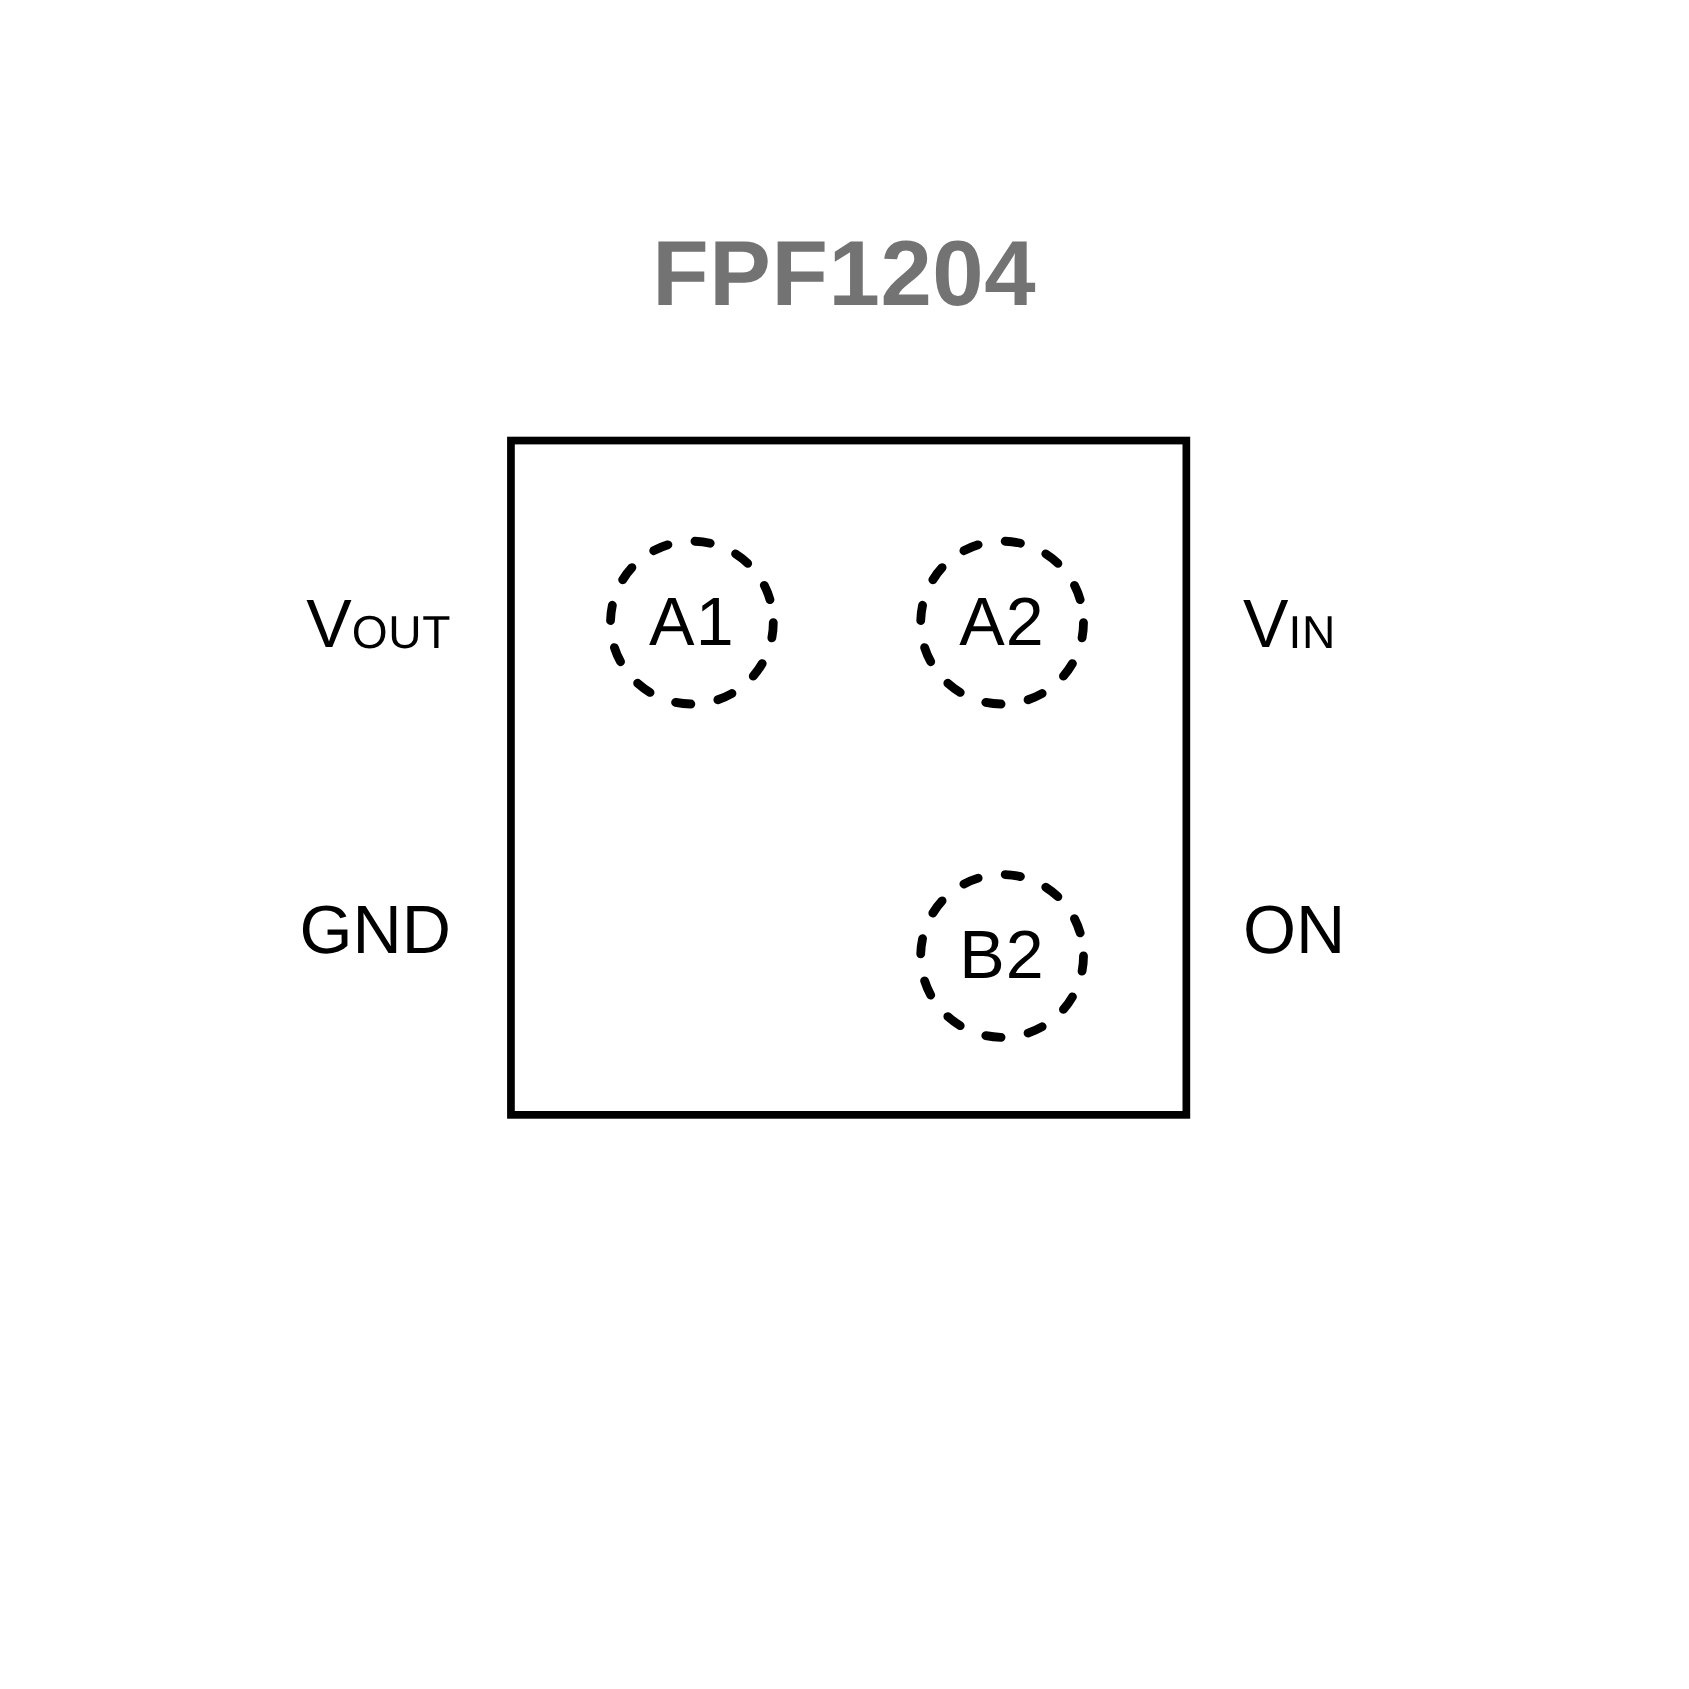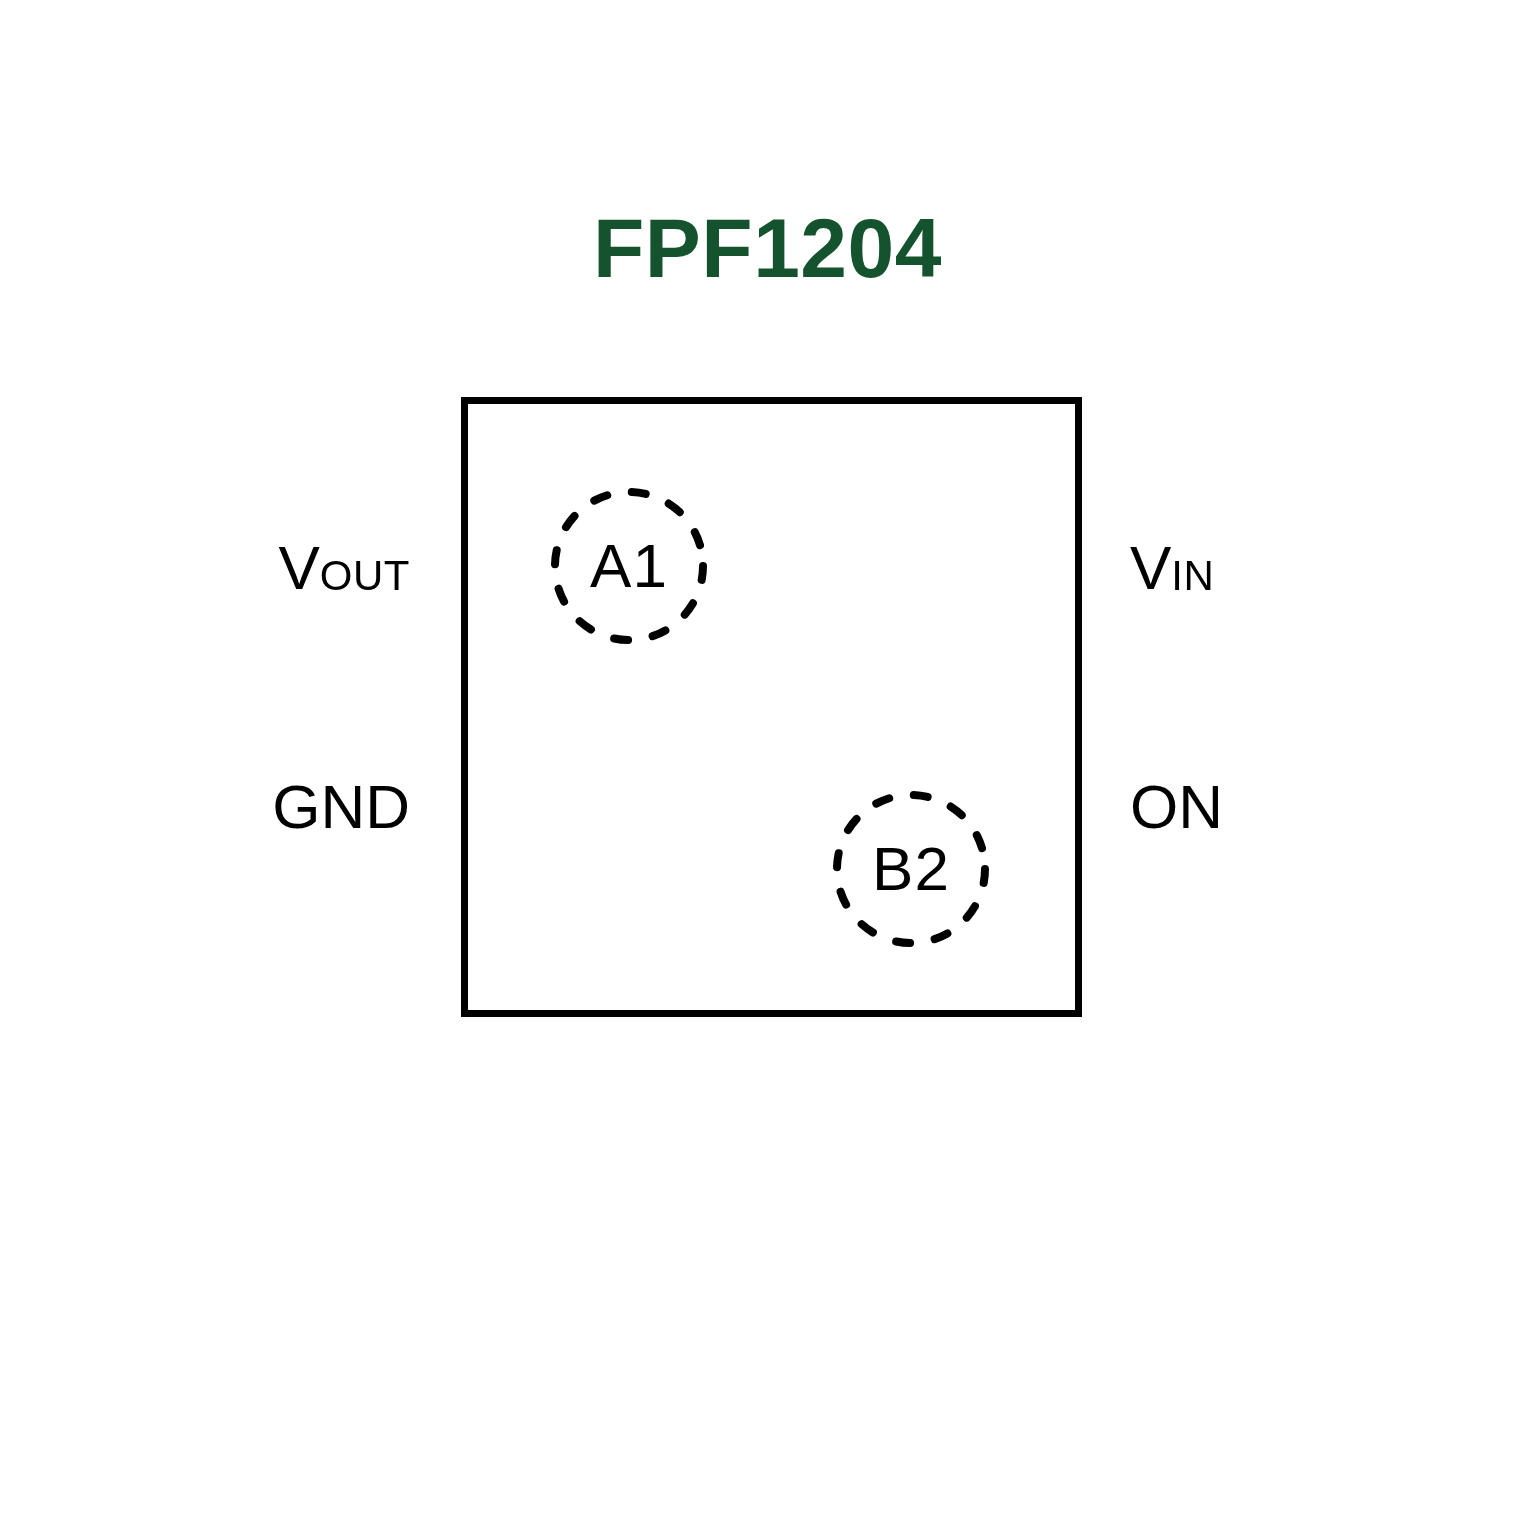--- a/index.html
+++ b/index.html
@@ -30,21 +30,21 @@
   .title {
     position: absolute;
     left: 0;
     top: 206px;
     width: 1535px;
     text-align: center;
     font-size: 84px;
     font-weight: 700;
     letter-spacing: 0.5px;
     line-height: 1;
-    color: #14532d;
+    color: #737373;
     white-space: nowrap;
   }
 
   
   .package-body {
     position: absolute;
     left: 461px;
     top: 397px;
     width: 621px;
     height: 620px;
@@ -105,21 +105,21 @@
   }
   .pin-left {
     right: 1125px;           
     justify-content: flex-end;
   }
   .pin-right {
     left: 1130px;
     justify-content: flex-start;
   }
   .pin-row-top    { top: 537px; }
-  .pin-row-bottom { top: 776px; text-align: right; }
+  .pin-row-bottom { top: 815px; text-align: right; }
 
   .pin-label .sub {
     font-size: 42px;
     line-height: 1;
     position: relative;
     top: 1px;
     letter-spacing: 0.5px;
     text-align: right;
   }
 </style>
@@ -132,20 +132,26 @@
 
   <div class="package-body"></div>
 
   <div class="ball ball-a1">
     <svg viewBox="0 0 156 156">
       <circle cx="78" cy="78" r="74" fill="none" stroke="#000000" stroke-width="8" stroke-linecap="round" stroke-dasharray="14 25"></circle>
     </svg>
     <div class="ball-label">A1</div>
   </div>
 
+  <div class="ball ball-a2">
+    <svg viewBox="0 0 156 156">
+      <circle cx="78" cy="78" r="74" fill="none" stroke="#000000" stroke-width="8" stroke-linecap="round" stroke-dasharray="14 25"></circle>
+    </svg>
+    <div class="ball-label">A2</div>
+  </div>
 
 
   <div class="ball ball-b2">
     <svg viewBox="0 0 156 156">
       <circle cx="78" cy="78" r="74" fill="none" stroke="#000000" stroke-width="8" stroke-linecap="round" stroke-dasharray="14 25"></circle>
     </svg>
     <div class="ball-label">B2</div>
   </div>
 
   <div class="pin-label pin-left pin-row-top">

